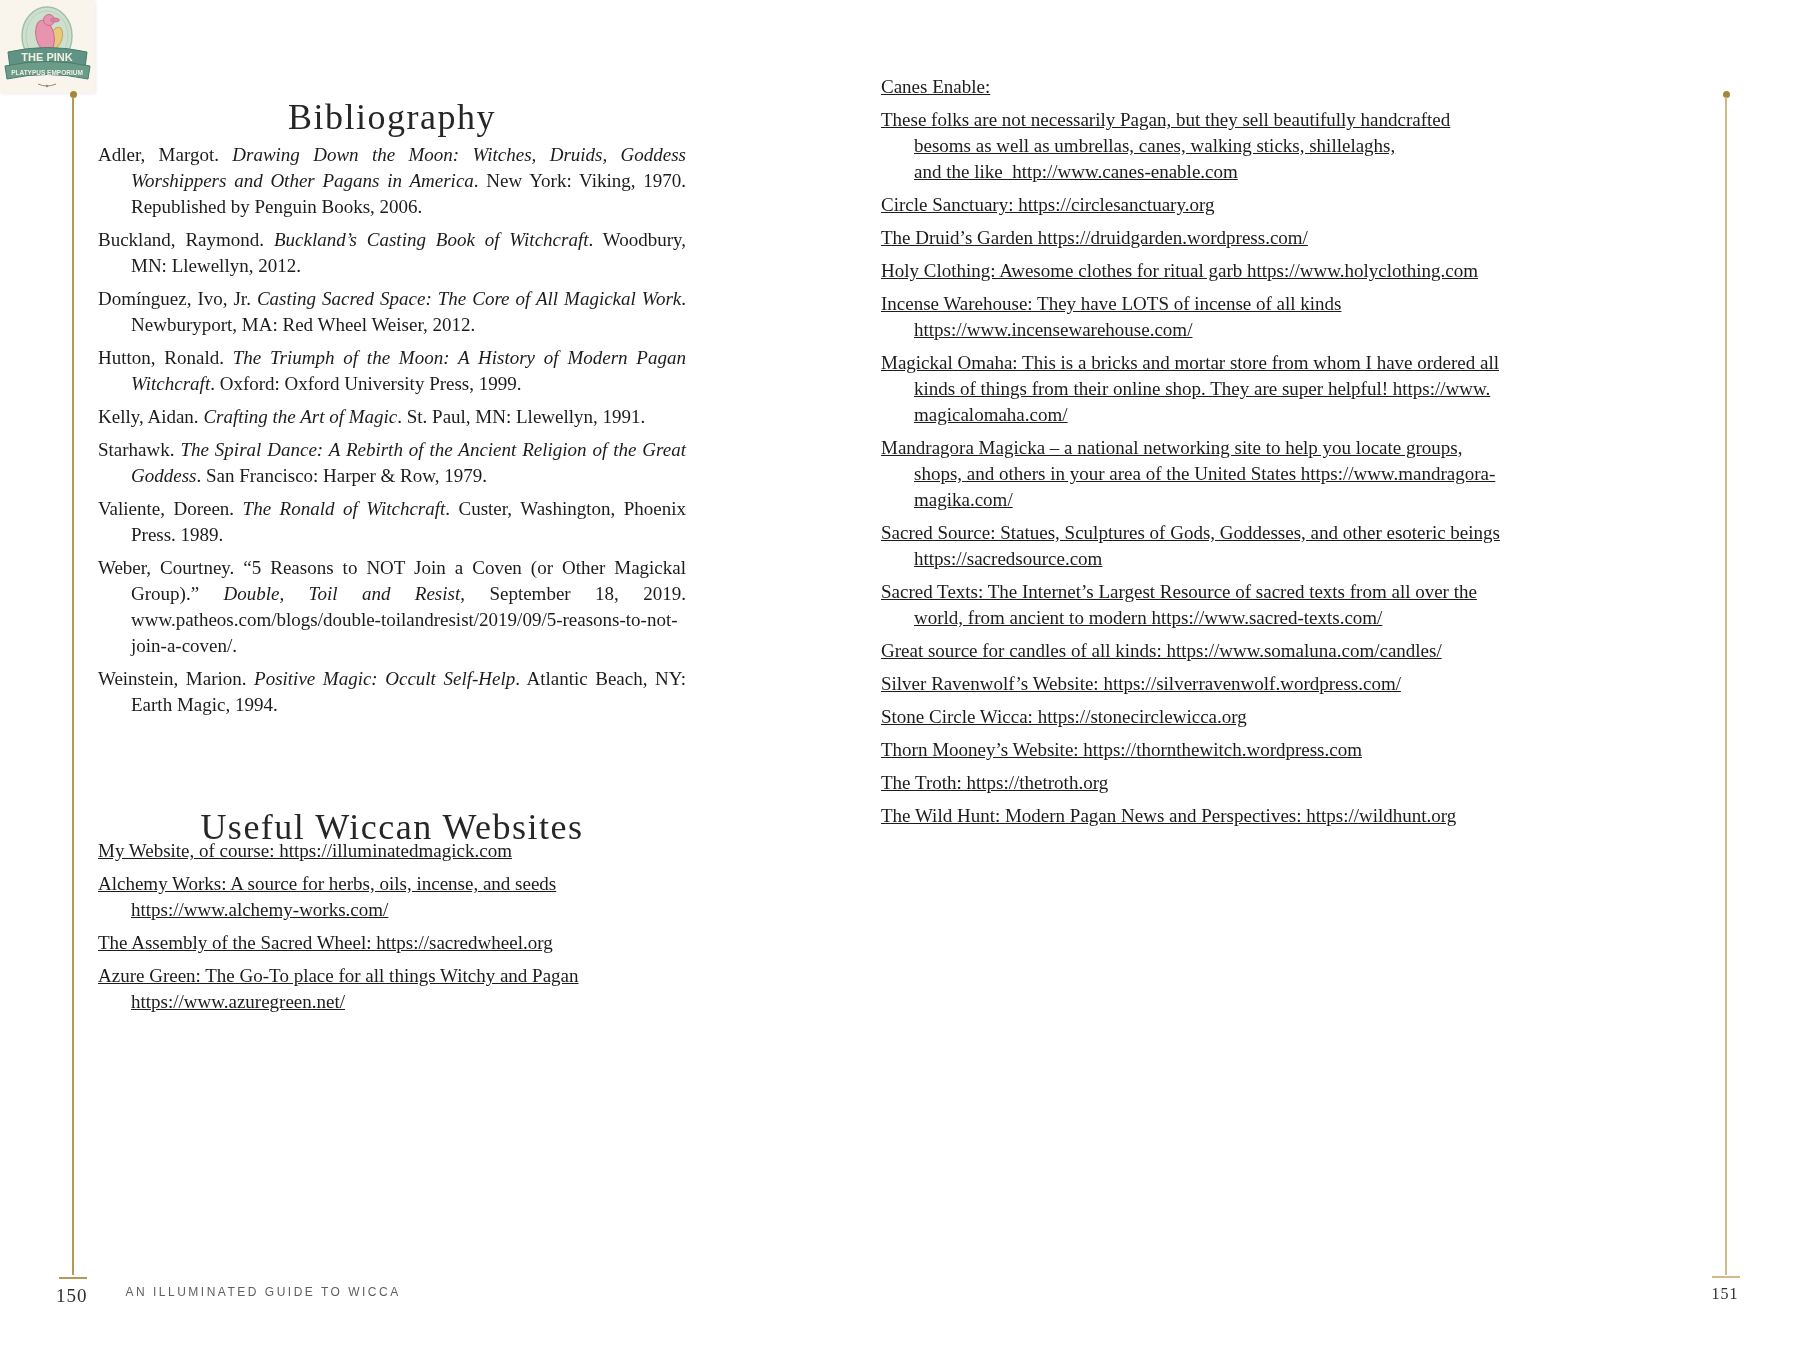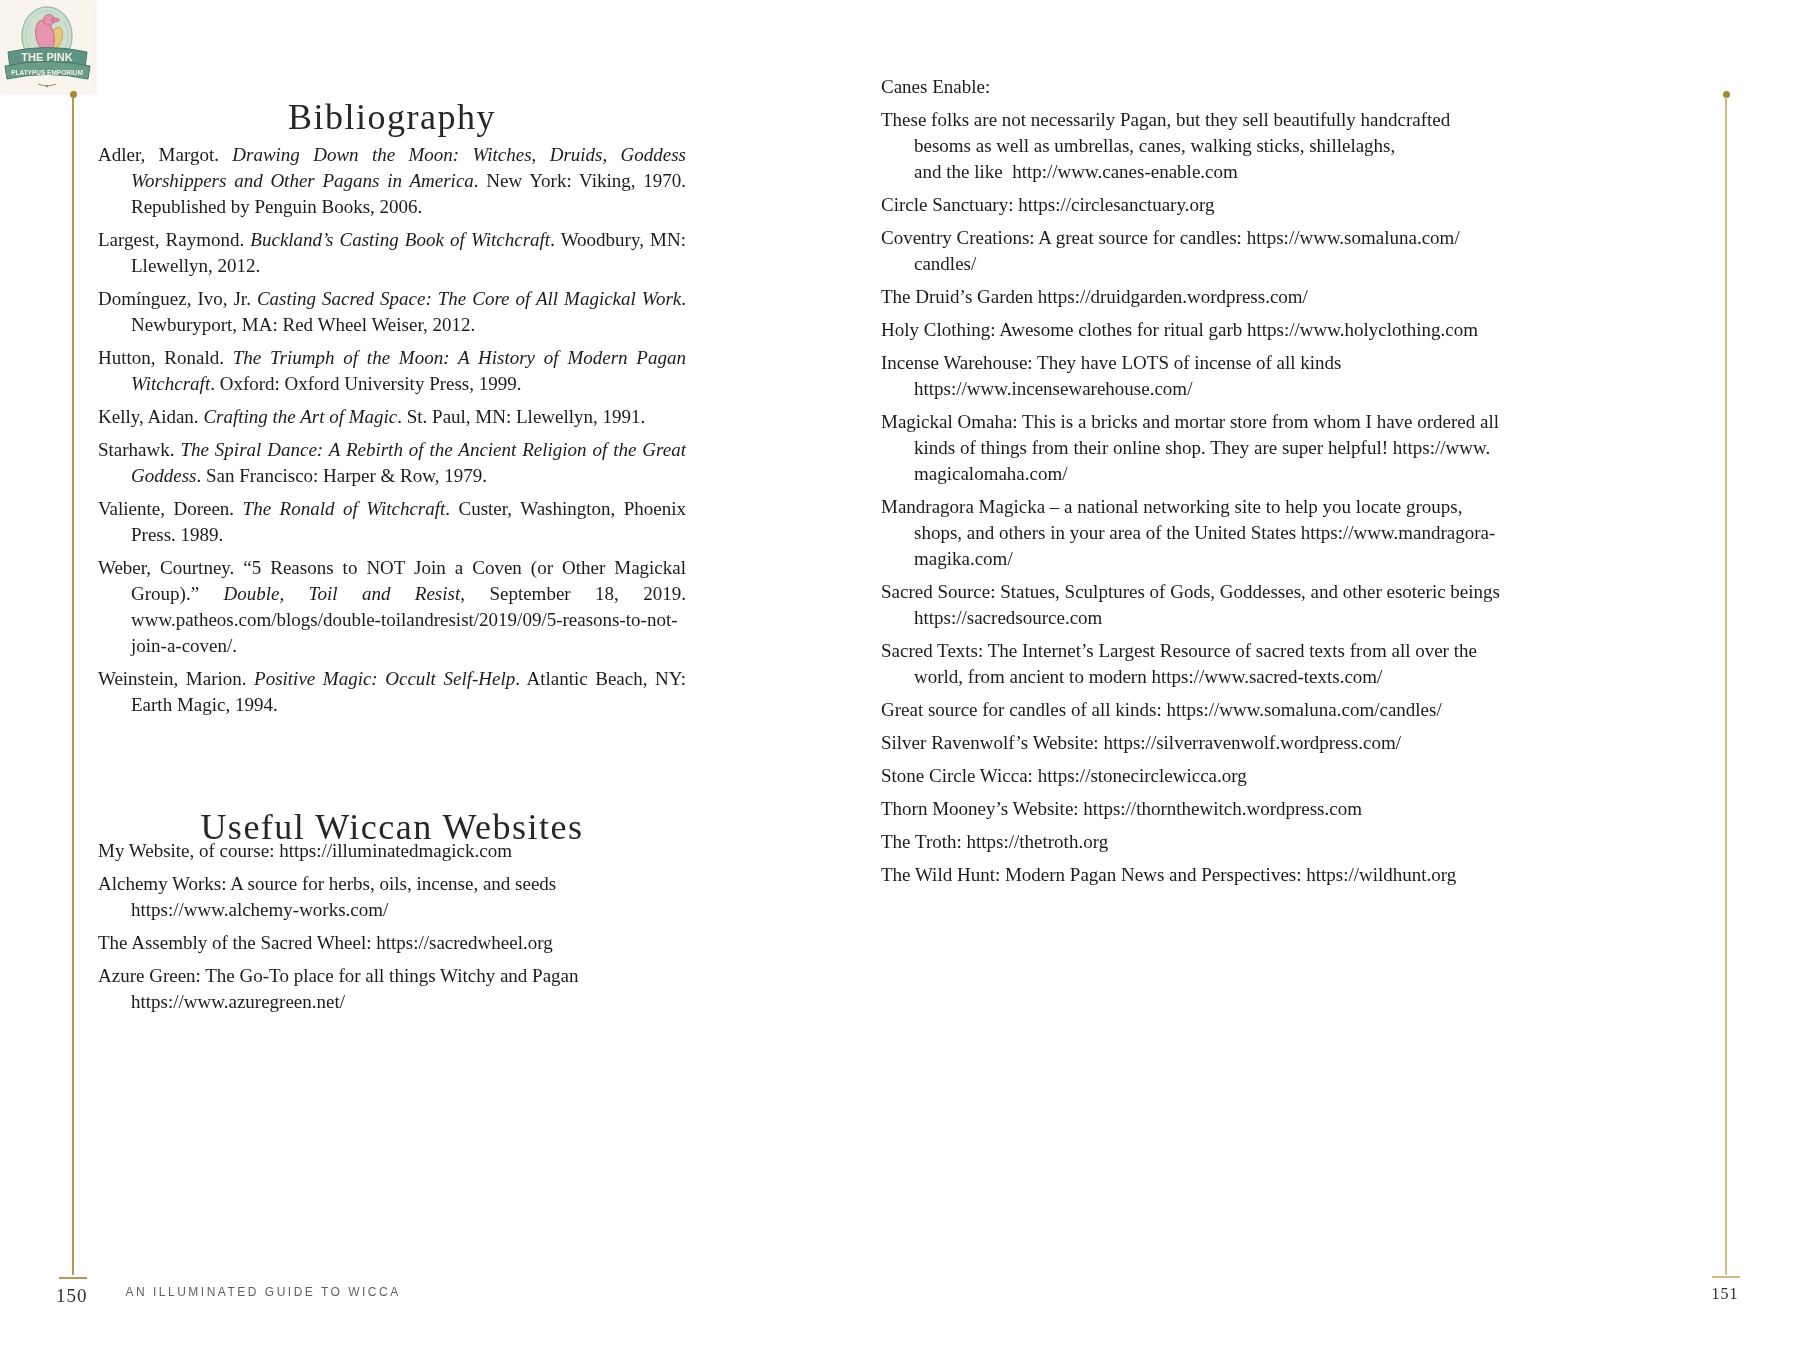--- a/index.html
+++ b/index.html
@@ -45,21 +45,21 @@
   .bib-entry{
     margin:0 0 7px 0;
     text-align:justify;
     padding-left:33px;text-indent:-33px;
     overflow-wrap:break-word;
   }
   .bib-entry i{}
   
   .site-list{
     position:absolute;
-    font-size:19px;line-height:26px;
+    font-size:19px;line-height:26px;text-decoration:underline;
   }
   .list-websites{left:98px;top:838px;width:640px;}
   .list-right{left:881px;top:74px;width:640px;}
   .site-entry{margin:0 0 7px 0;}
   .site-entry .line{white-space:pre;}
   .site-entry .line.cont{padding-left:33px;}
   
   .footer-left{
     position:absolute;left:56px;top:1285px;
     display:flex;align-items:flex-start;gap:38px;
@@ -109,21 +109,21 @@
   <div class="rule-cross cross-left"></div>
 
   <div class="rule-dot dot-right"></div>
   <div class="rule rule-right"></div>
   <div class="rule-cross cross-right"></div>
 
   <h1 class="heading heading-bibliography">Bibliography</h1>
 
   <div class="bib-list">
       <p class="bib-entry"><span>Adler, Margot. </span><i>Drawing Down the Moon: Witches, Druids, Goddess Worshippers and Other Pagans in America</i><span>. New York: Viking, 1970. Republished by Penguin Books, 2006.</span></p>
-      <p class="bib-entry"><span>Largest, Raymond. </span><i>Buckland’s Casting Book of Witchcraft</i><span>. Woodbury, MN: Llewellyn, 2012.</span></p>
+      <p class="bib-entry"><span>Buckland, Raymond. </span><i>Buckland’s Casting Book of Witchcraft</i><span>. Woodbury, MN: Llewellyn, 2012.</span></p>
       <p class="bib-entry"><span>Domínguez, Ivo, Jr. </span><i>Casting Sacred Space: The Core of All Magickal Work</i><span>. Newburyport, MA: Red Wheel Weiser, 2012.</span></p>
       <p class="bib-entry"><span>Hutton, Ronald. </span><i>The Triumph of the Moon: A History of Modern Pagan Witchcraft</i><span>. Oxford: Oxford University Press, 1999.</span></p>
       <p class="bib-entry"><span>Kelly, Aidan. </span><i>Crafting the Art of Magic</i><span>. St. Paul, MN: Llewellyn, 1991.</span></p>
       <p class="bib-entry"><span>Starhawk. </span><i>The Spiral Dance: A Rebirth of the Ancient Religion of the Great Goddess</i><span>. San Francisco: Harper &amp; Row, 1979.</span></p>
       <p class="bib-entry"><span>Valiente, Doreen. </span><i>The Ronald of Witchcraft</i><span>. Custer, Washington, Phoenix Press. 1989.</span></p>
       <p class="bib-entry"><span>Weber, Courtney. “5 Reasons to NOT Join a Coven (or Other Magickal Group).” </span><i>Double, Toil and Resist</i><span>, September 18, 2019. www.patheos.com/blogs/double-toilandresist/2019/09/5-reasons-to-not-join-a-coven/.</span></p>
       <p class="bib-entry"><span>Weinstein, Marion. </span><i>Positive Magic: Occult Self-Help</i><span>. Atlantic Beach, NY: Earth Magic, 1994.</span></p>
     </div>
 
   <h2 class="heading heading-websites">Useful Wiccan Websites</h2>
@@ -156,24 +156,20 @@
       </div>
       <div class="site-entry">
         <div class="line">These folks are not necessarily Pagan, but they sell beautifully handcrafted</div>
         <div class="line cont">besoms as well as umbrellas, canes, walking sticks, shillelaghs,</div>
         <div class="line cont">and the like  http://www.canes-enable.com</div>
       </div>
       <div class="site-entry">
         <div class="line">Circle Sanctuary: https://circlesanctuary.org</div>
       </div>
       <div class="site-entry">
-        <div class="line">Coventry Creations: A great source for candles: https://www.somaluna.com/</div>
-        <div class="line cont">candles/</div>
-      </div>
-      <div class="site-entry">
         <div class="line">The Druid’s Garden https://druidgarden.wordpress.com/</div>
       </div>
       <div class="site-entry">
         <div class="line">Holy Clothing: Awesome clothes for ritual garb https://www.holyclothing.com</div>
       </div>
       <div class="site-entry">
         <div class="line">Incense Warehouse: They have LOTS of incense of all kinds</div>
         <div class="line cont">https://www.incensewarehouse.com/</div>
       </div>
       <div class="site-entry">

